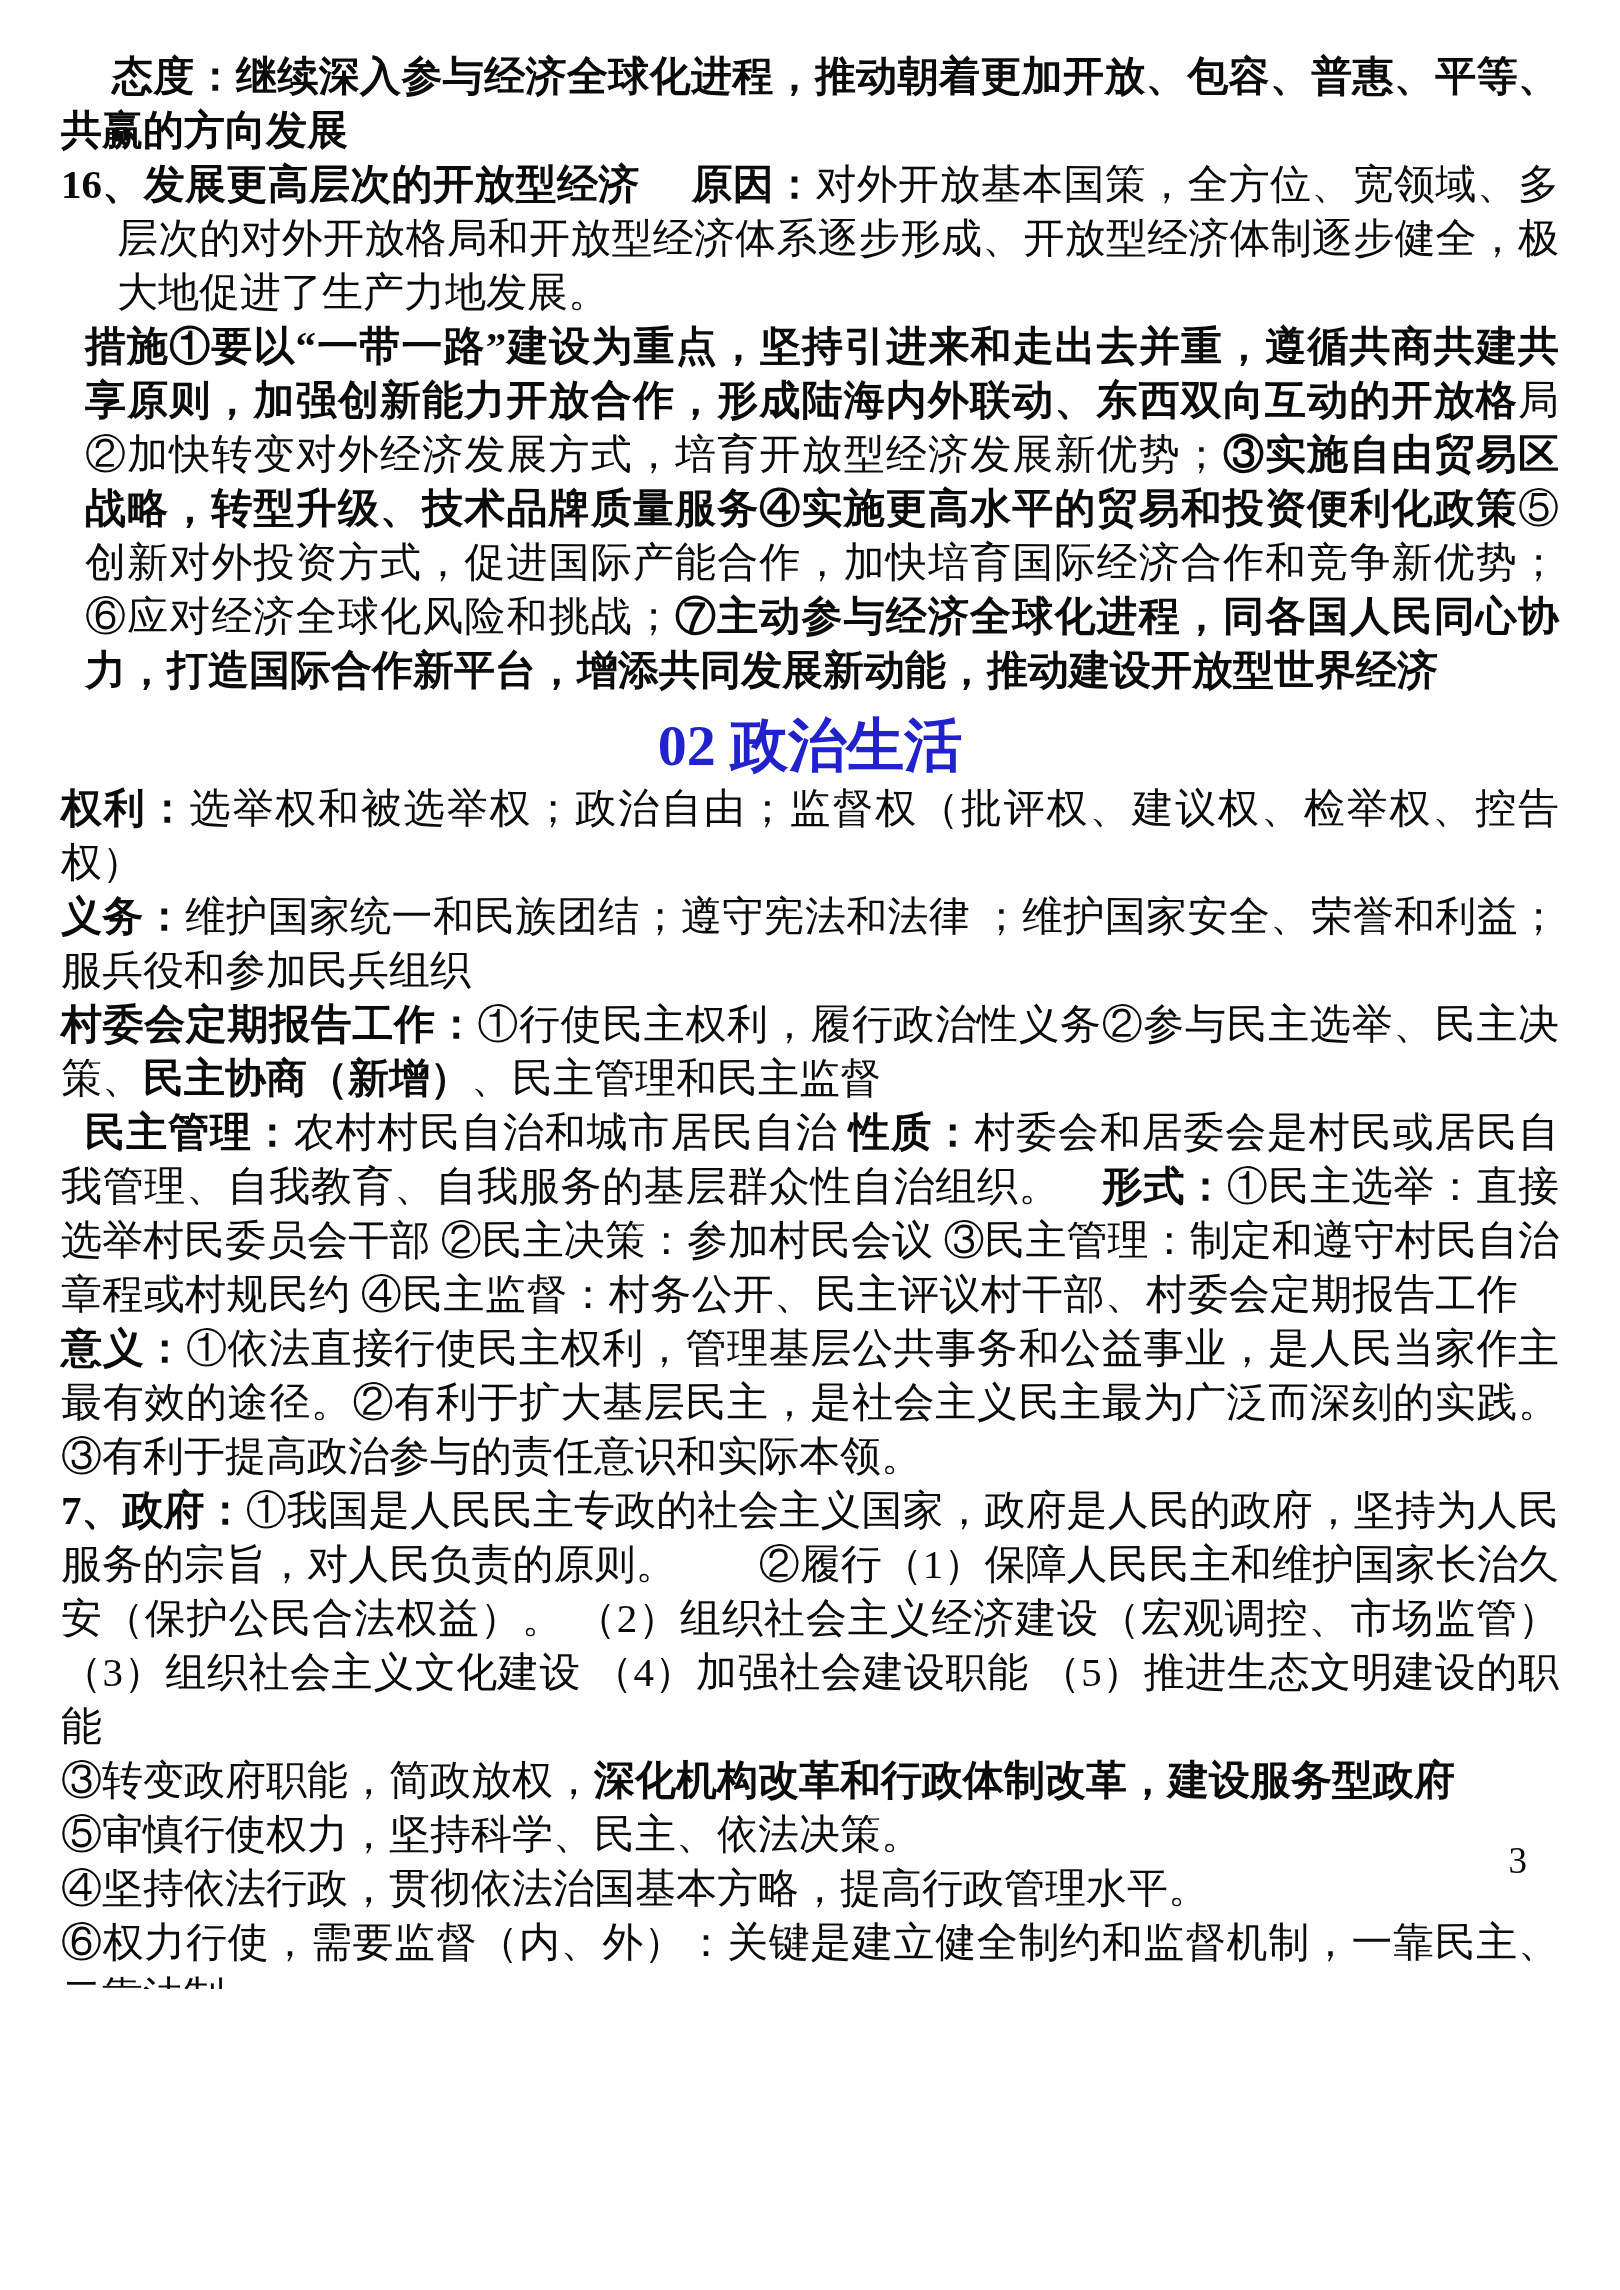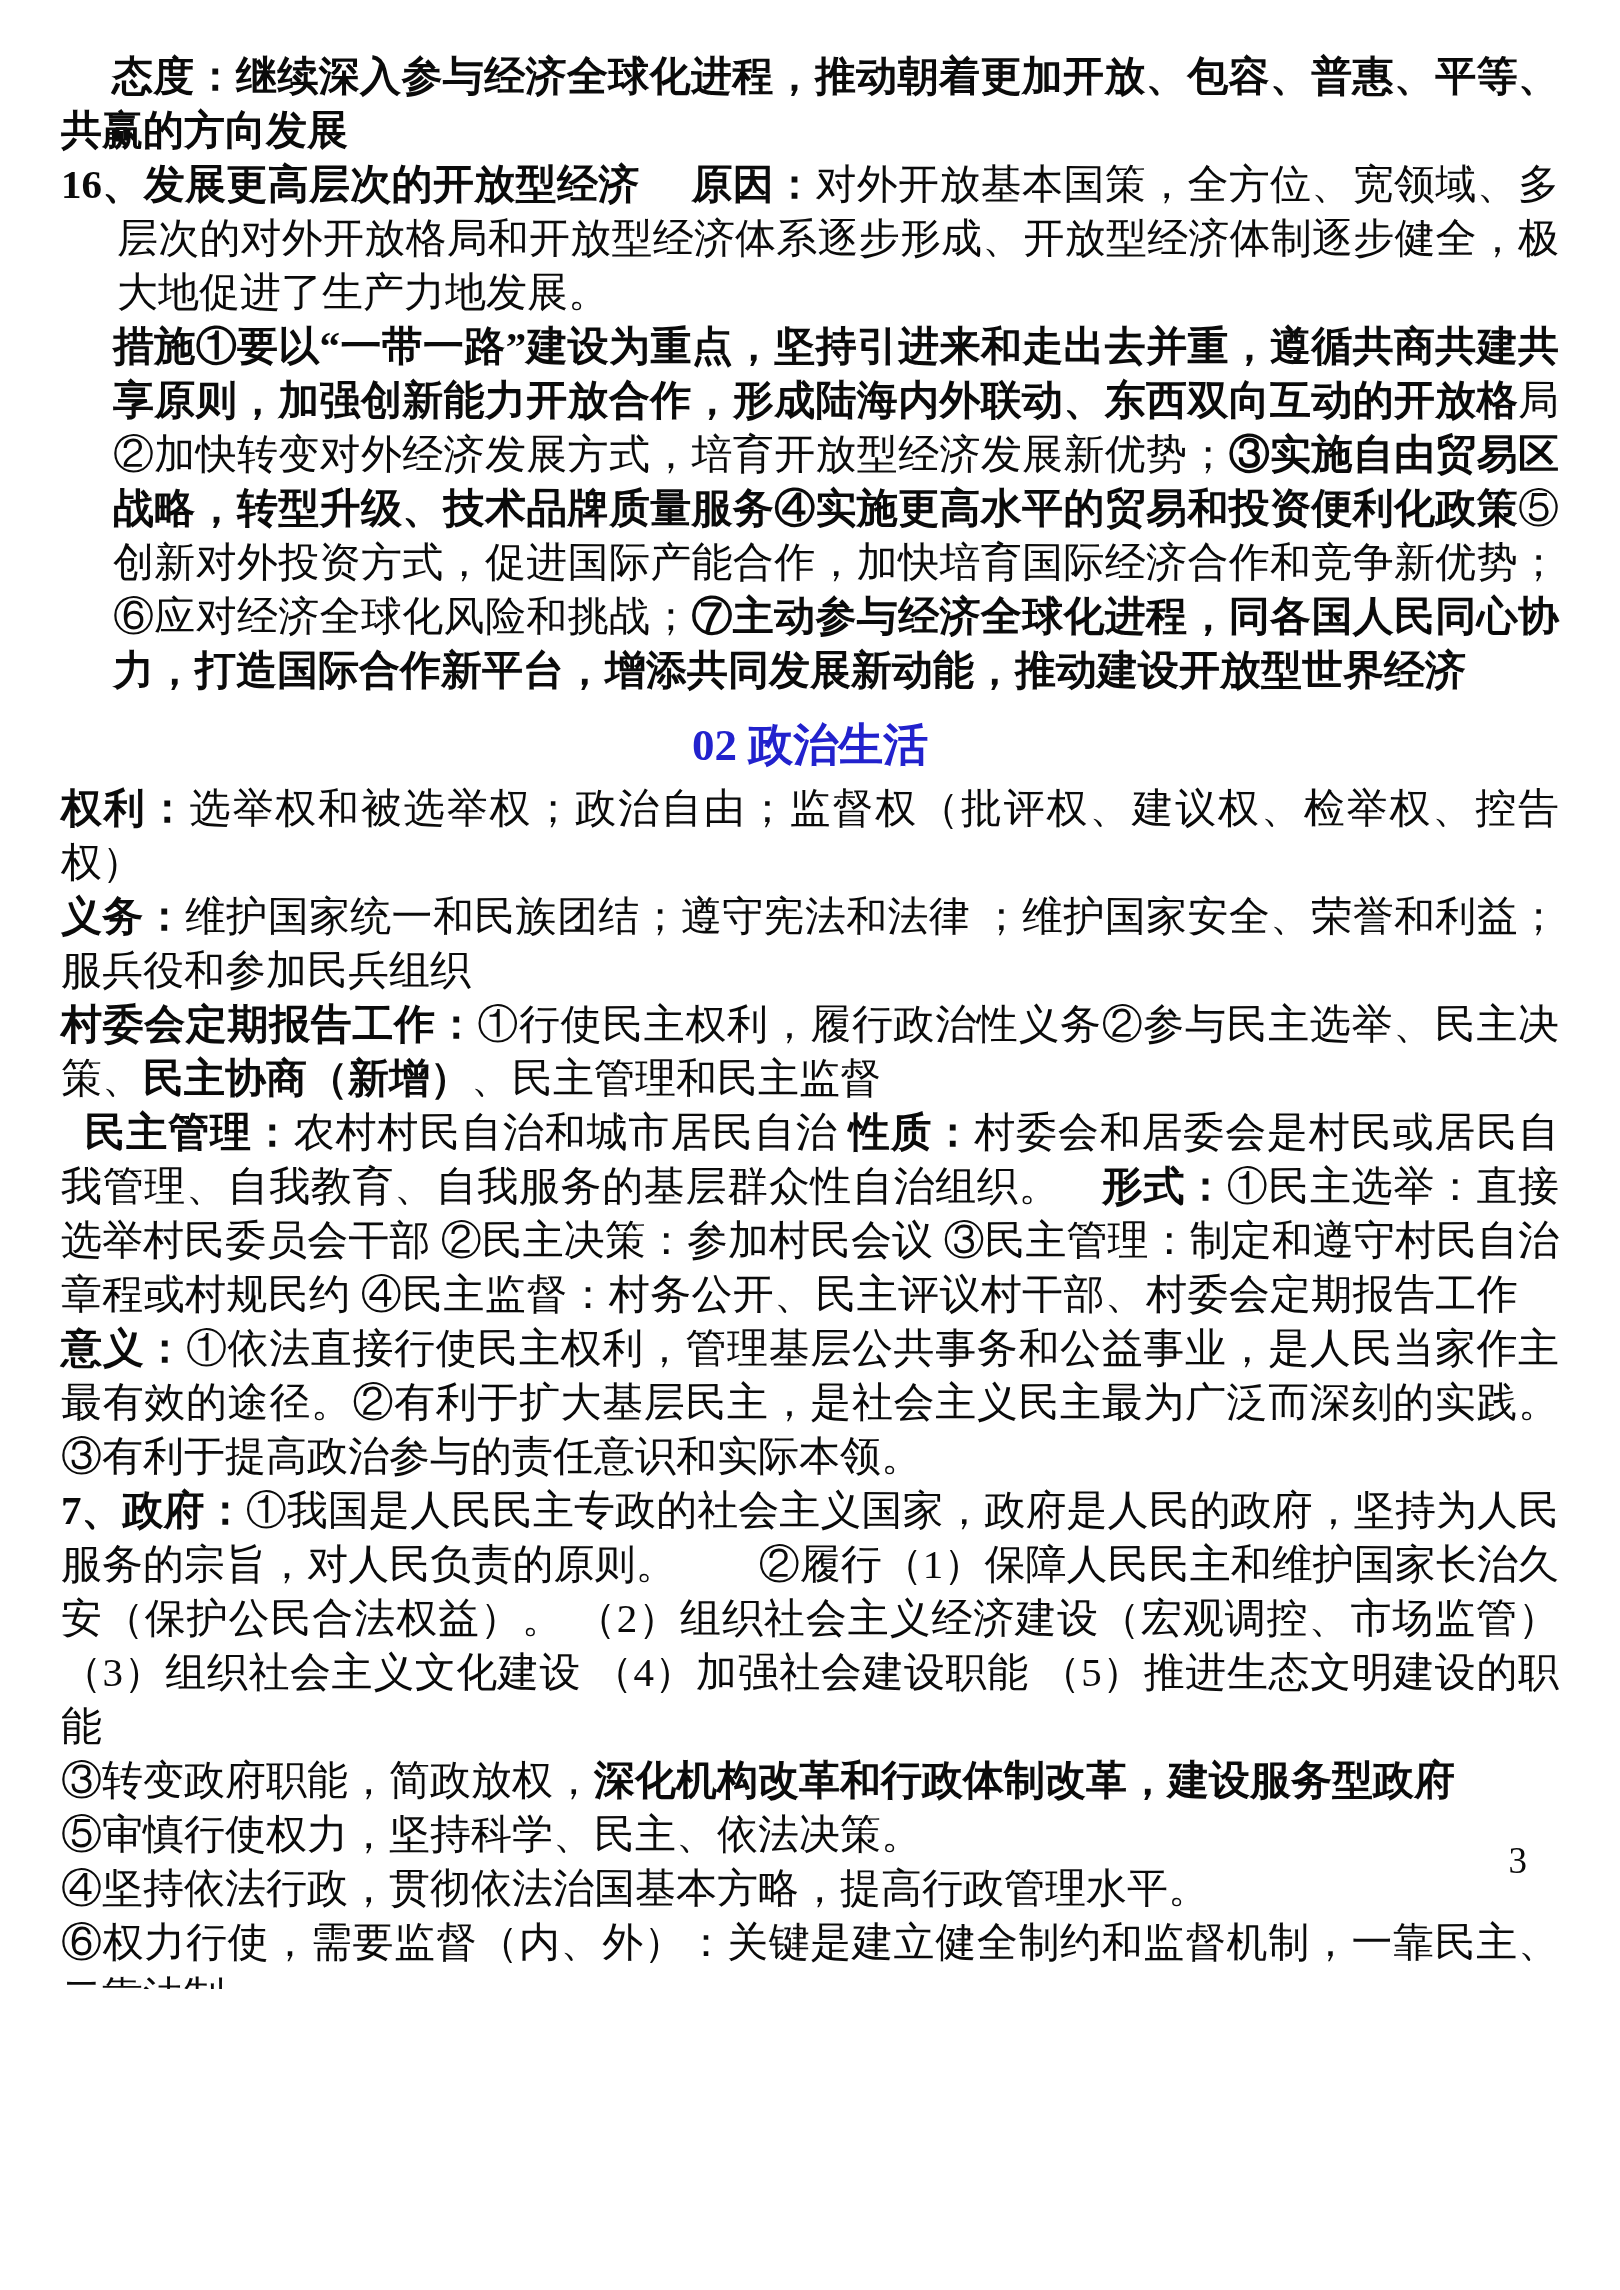--- a/index.html
+++ b/index.html
@@ -15,24 +15,24 @@
     line-height:54px;
     color:#0b0b0b;
     text-align:justify;
     overflow:hidden;
   }
   .para{margin:0;}
   .b{font-weight:700;}
   .u{text-underline-offset:6.9px;text-decoration-thickness:2.5px;}
   .indent-first{text-indent:51px;}
   .hanging{padding-left:56px;text-indent:-56px;}
-  .block-indent{margin-left:52px;}
+  .block-indent{margin-left:24px;}
   .small-indent{text-indent:23.5px;}
   .heading{
-    font-size:45px;
+    font-size:58px;
     line-height:57px;
     font-weight:700;
     text-align:center;
     margin:19.6px 0 7.8px 0;
   }
   .pageno{
     position:absolute;
     right:93px;
     bottom:110px;
     font-size:37px;

